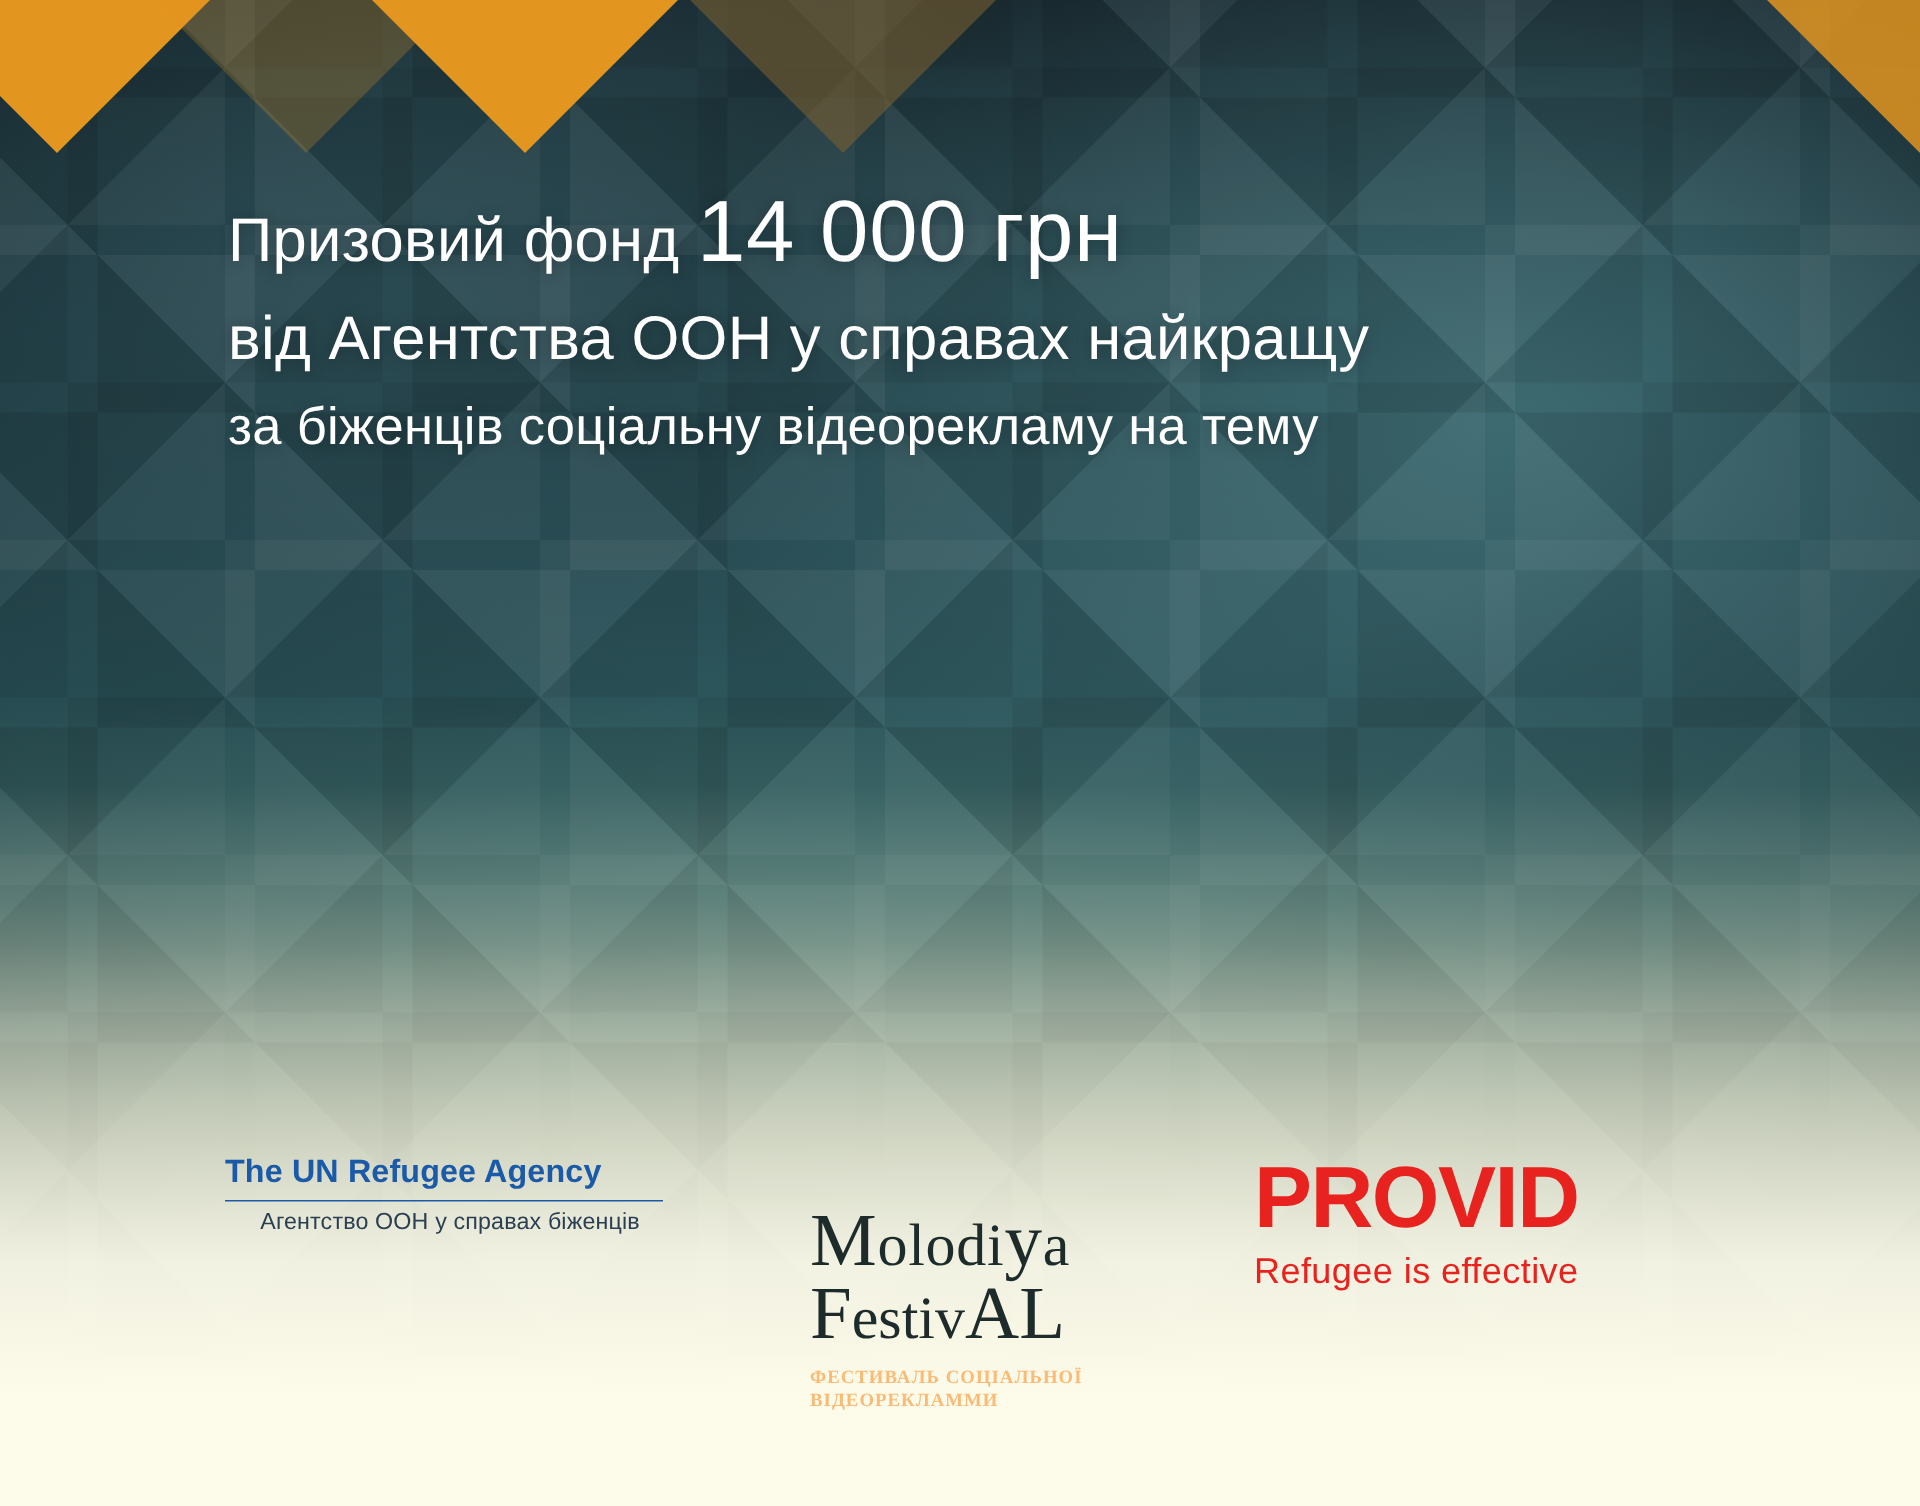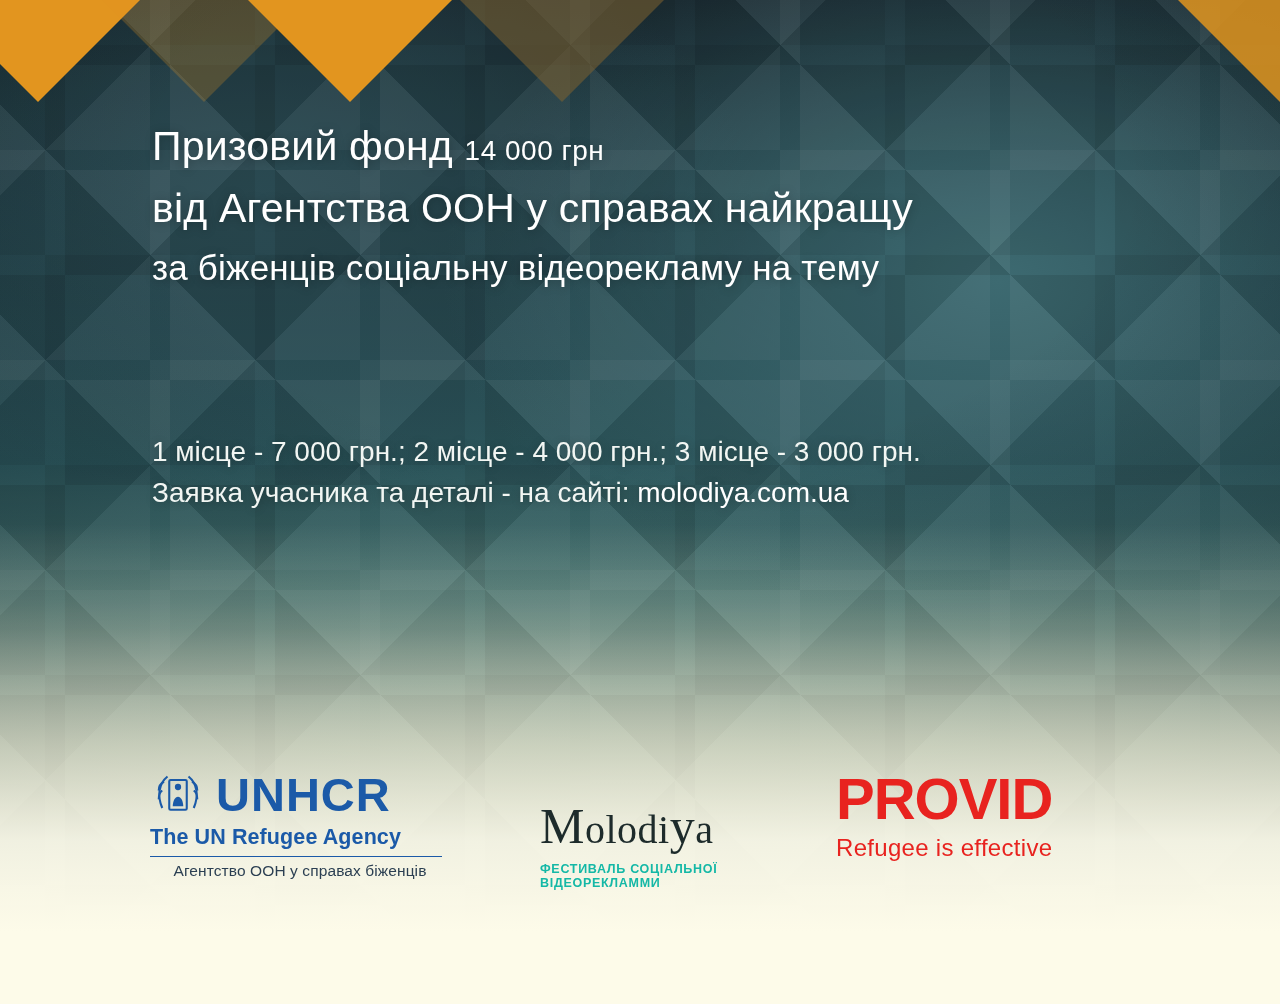--- a/index.html
+++ b/index.html
@@ -97,21 +97,21 @@
   .headline {
     position: absolute;
     left: 152px; top: 126px;
     width: 1060px;
     color: #ffffff;
     letter-spacing: .2px;
     text-shadow: 0 1px 10px rgba(0,0,0,.28);
   }
   .h-line { white-space: nowrap; }
   .h1 { font-size: 41px; font-weight: 400; line-height: 1.0; margin-bottom: 21px; }
-  .h1 .big { font-size: 28px; font-weight: 500; letter-spacing: .5px; }
+  .h1 .big { font-size: 58px; font-weight: 500; letter-spacing: .5px; }
   .h2 { font-size: 41px; font-weight: 500; line-height: 1.0; margin-bottom: 21px; }
   .h3 { font-size: 35px; font-weight: 300; line-height: 1.0; margin-bottom: 20px; }
   .h4 { font-size: 39px; font-weight: 600; line-height: 1.0; }
 
   .subblock {
     position: absolute;
     left: 152px; top: 432px;
     color: #f2f6f3;
     font-size: 28px;
     font-weight: 300;
@@ -184,22 +184,23 @@
     font-family: "Liberation Serif", serif;
     font-size: 50px;
     line-height: 1.02;
     margin-top: -2px;
   }
   .mol-l2 .lower { font-size: 40px; }
   .mol-sub {
     margin-top: 10px;
     font-size: 12.5px;
     letter-spacing: .7px;
-    color: #14b8a6;
+    color: #fdba74;
     font-weight: 600;
+    font-family: Liberation Serif, serif;
   }
 
   
   .provid {
     position: absolute;
     left: 836px; top: 24px;
     width: 280px;
   }
   .provid-word {
     font-size: 58px;
@@ -232,55 +233,32 @@
   <div class="bg-fade-bottom"></div>
 
   <div class="content">
 
     <div class="headline">
       <div class="h-line h1"><span>Призовий фонд </span><span class="big">14 000 грн</span></div>
       <div class="h-line h2">від Агентства ООН у справах найкращу</div>
       <div class="h-line h3">за біженців соціальну відеорекламу на тему</div>
     </div>
 
-    <div class="subblock">
-      <div class="row">1 місце - 7 000 грн.; 2 місце - 4 000 грн.; 3 місце - 3 000 грн.</div>
-      <div class="row"><span>Заявка  учасника та деталі - на сайті: </span><a class="sitelink" href="#">molodiya.com.ua</a></div>
-    </div>
 
     <div class="logos">
 
       <div class="unhcr">
-        <div class="unhcr-top">
-          <span class="unhcr-mark">
-            <svg viewBox="0 0 64 64" width="56" height="56" aria-hidden="true">
-              <g fill="none" stroke="#1b5aa8" stroke-width="2.4">
-                <path d="M20 12 C10 20 8 34 14 48"></path>
-                <path d="M44 12 C54 20 56 34 50 48"></path>
-                <path d="M16 18 C12 20 10 24 10 28"></path>
-                <path d="M48 18 C52 20 54 24 54 28"></path>
-                <path d="M14 28 C11 30 10 34 10 38"></path>
-                <path d="M50 28 C53 30 54 34 54 38"></path>
-              </g>
-              <g fill="#1b5aa8">
-                <rect x="22" y="16" width="20" height="34" rx="1.5" fill="none" stroke="#1b5aa8" stroke-width="2.4"></rect>
-                <circle cx="32" cy="24" r="3.6"></circle>
-                <path d="M26 46 c0-6 2.6-11 6-11 s6 5 6 11 z"></path>
-              </g>
-            </svg>
-          </span>
-          <span class="unhcr-word">UNHCR</span>
-        </div>
         <div class="unhcr-sub">The UN Refugee Agency</div>
         <div class="unhcr-rule"></div>
         <div class="unhcr-ua">Агентство ООН у справах біженців</div>
       </div>
 
       <div class="molodiya">
         <div class="mol-l1">M<span class="lower">olodi</span>y<span class="lower">a</span></div>
+        <div class="mol-l2">F<span class="lower">estiv</span>AL</div>
         <div class="mol-sub">ФЕСТИВАЛЬ СОЦІАЛЬНОЇ ВІДЕОРЕКЛАММИ</div>
       </div>
 
       <div class="provid">
         <div class="provid-word">PROVID</div>
         <div class="provid-sub">Refugee is effective</div>
       </div>
 
     </div>
   </div>

